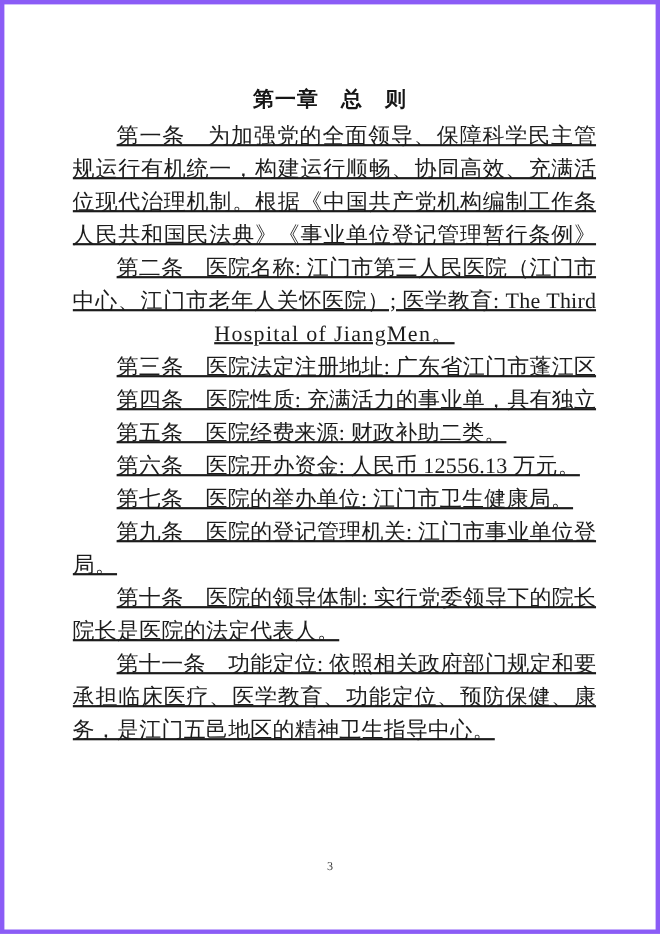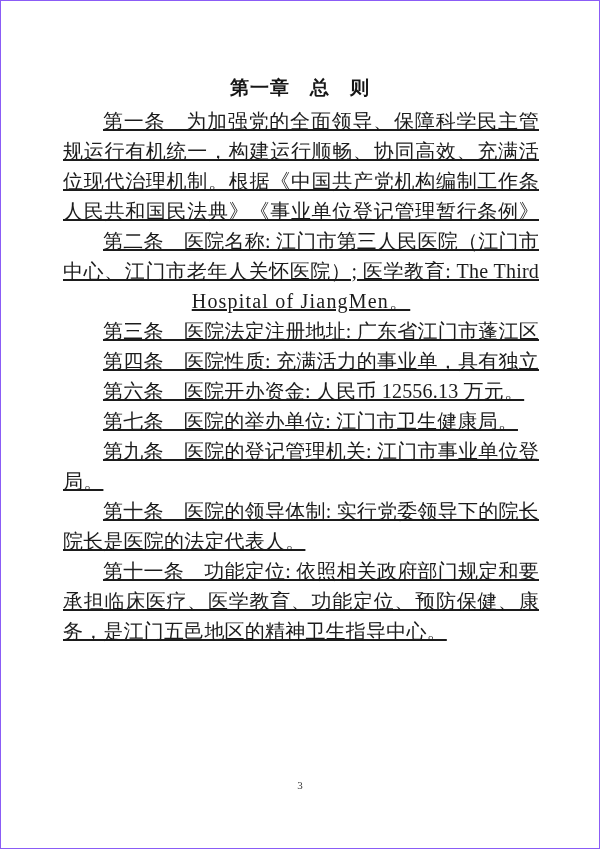--- a/index.html
+++ b/index.html
@@ -6,21 +6,21 @@
     margin: 0;
     padding: 0;
     background: #ffffff;
   }
   .doc-page {
     position: relative;
     width: 600px;
     height: 849px;
     box-sizing: border-box;
     background: #ffffff;
-    border: 1px solid #8b5cf6;
+    border: 4px solid #8b5cf6;
     font-family: "Liberation Serif", "DejaVu Serif", serif;
     color: #1c1c1c;
     overflow: hidden;
   }
   .doc-title {
     position: absolute;
     top: 74px;
     left: 0;
     width: 100%;
     margin: 0;
@@ -85,20 +85,21 @@
     <p class="line fill">人民共和国民法典》《事业单位登记管理暂行条例》及其实施细</p>
 
     <p class="line first fill">第二条　医院名称: 江门市第三人民医院（江门市精神卫生</p>
     <p class="line fill">中心、江门市老年人关怀医院）; 医学教育: The Third People's</p>
     <p class="line latin">Hospital of JiangMen。</p>
 
     <p class="line first fill">第三条　医院法定注册地址: 广东省江门市蓬江区胜利路</p>
 
     <p class="line first fill">第四条　医院性质: 充满活力的事业单，具有独立法人资格。</p>
 
+    <p class="line first">第五条　医院经费来源: 财政补助二类。</p>
 
     <p class="line first">第六条　医院开办资金: 人民币 12556.13 万元。</p>
 
     <p class="line first">第七条　医院的举办单位: 江门市卫生健康局。</p>
 
 
     <p class="line first fill">第九条　医院的登记管理机关: 江门市事业单位登记管理</p>
     <p class="line">局。</p>
 
     <p class="line first fill">第十条　医院的领导体制: 实行党委领导下的院长负责制，</p>

